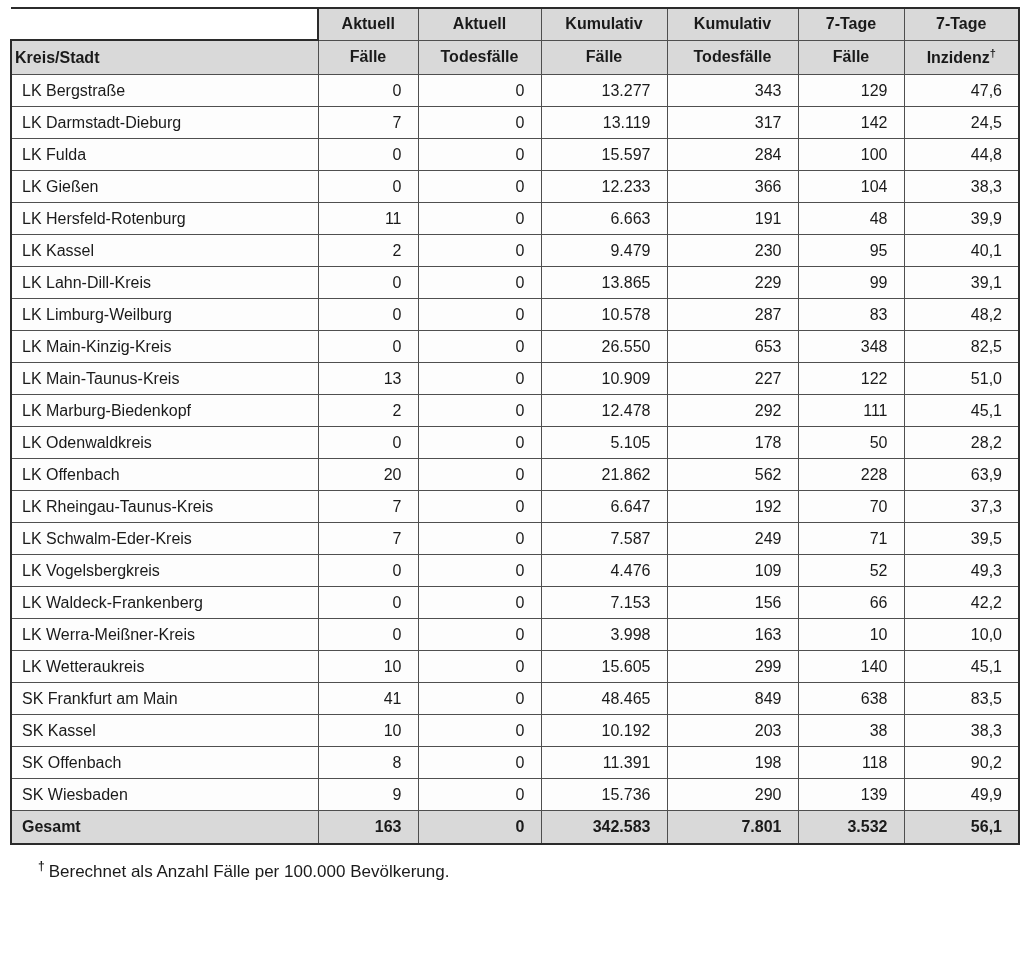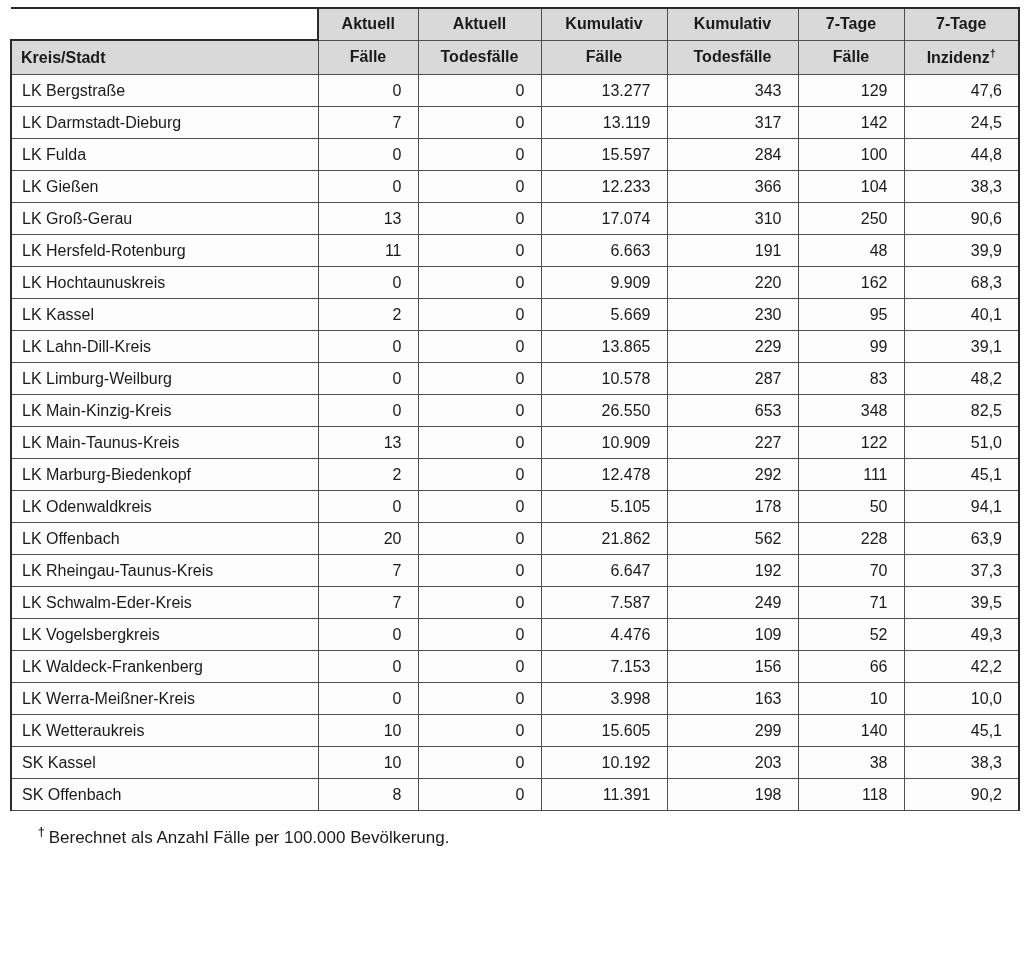--- a/index.html
+++ b/index.html
@@ -47,21 +47,21 @@
   }
   tr.hdr-group th{height:30px;border-top:2px solid var(--outer);}
   tr.hdr-group th.first-group{border-left:2px solid var(--outer);}
   tr.hdr-labels th{height:33px;}
   th.spacer{
     border:none;
     background:#ffffff;
   }
   th.kreis-header{
     text-align:left;
-    padding-left:9px;
+    padding-left:3px;
     border-left:2px solid var(--outer);
     border-top:2px solid var(--outer);
   }
   th:nth-child(7), td:nth-child(7){border-right:2px solid var(--outer);}
   sup.hdr-dagger{font-size:11px;font-weight:bold;}
   
   tbody td{height:31px;background:var(--row-bg);}
   tbody td.name{
     text-align:left;
     padding-left:10px;
@@ -152,51 +152,33 @@
       <tr>
         <td class="name">LK Gießen</td>
         <td class="num">0</td>
         <td class="num">0</td>
         <td class="num">12.233</td>
         <td class="num">366</td>
         <td class="num">104</td>
         <td class="num">38,3</td>
       </tr>
       <tr>
-        <td class="name">LK Groß-Gerau</td>
-        <td class="num">13</td>
-        <td class="num">0</td>
-        <td class="num">17.074</td>
-        <td class="num">310</td>
-        <td class="num">250</td>
-        <td class="num">90,6</td>
-      </tr>
-      <tr>
         <td class="name">LK Hersfeld-Rotenburg</td>
         <td class="num">11</td>
         <td class="num">0</td>
         <td class="num">6.663</td>
         <td class="num">191</td>
         <td class="num">48</td>
         <td class="num">39,9</td>
       </tr>
       <tr>
-        <td class="name">LK Hochtaunuskreis</td>
-        <td class="num">0</td>
-        <td class="num">0</td>
-        <td class="num">9.909</td>
-        <td class="num">220</td>
-        <td class="num">162</td>
-        <td class="num">68,3</td>
-      </tr>
-      <tr>
         <td class="name">LK Kassel</td>
         <td class="num">2</td>
         <td class="num">0</td>
-        <td class="num">5.669</td>
+        <td class="num">9.479</td>
         <td class="num">230</td>
         <td class="num">95</td>
         <td class="num">40,1</td>
       </tr>
       <tr>
         <td class="name">LK Lahn-Dill-Kreis</td>
         <td class="num">0</td>
         <td class="num">0</td>
         <td class="num">13.865</td>
         <td class="num">229</td>
@@ -239,21 +221,21 @@
         <td class="num">111</td>
         <td class="num">45,1</td>
       </tr>
       <tr>
         <td class="name">LK Odenwaldkreis</td>
         <td class="num">0</td>
         <td class="num">0</td>
         <td class="num">5.105</td>
         <td class="num">178</td>
         <td class="num">50</td>
-        <td class="num">94,1</td>
+        <td class="num">28,2</td>
       </tr>
       <tr>
         <td class="name">LK Offenbach</td>
         <td class="num">20</td>
         <td class="num">0</td>
         <td class="num">21.862</td>
         <td class="num">562</td>
         <td class="num">228</td>
         <td class="num">63,9</td>
       </tr>
@@ -305,33 +287,60 @@
       <tr>
         <td class="name">LK Wetteraukreis</td>
         <td class="num">10</td>
         <td class="num">0</td>
         <td class="num">15.605</td>
         <td class="num">299</td>
         <td class="num">140</td>
         <td class="num">45,1</td>
       </tr>
       <tr>
+        <td class="name">SK Frankfurt am Main</td>
+        <td class="num">41</td>
+        <td class="num">0</td>
+        <td class="num">48.465</td>
+        <td class="num">849</td>
+        <td class="num">638</td>
+        <td class="num">83,5</td>
+      </tr>
+      <tr>
         <td class="name">SK Kassel</td>
         <td class="num">10</td>
         <td class="num">0</td>
         <td class="num">10.192</td>
         <td class="num">203</td>
         <td class="num">38</td>
         <td class="num">38,3</td>
       </tr>
       <tr>
         <td class="name">SK Offenbach</td>
         <td class="num">8</td>
         <td class="num">0</td>
         <td class="num">11.391</td>
         <td class="num">198</td>
         <td class="num">118</td>
         <td class="num">90,2</td>
+      </tr>
+      <tr>
+        <td class="name">SK Wiesbaden</td>
+        <td class="num">9</td>
+        <td class="num">0</td>
+        <td class="num">15.736</td>
+        <td class="num">290</td>
+        <td class="num">139</td>
+        <td class="num">49,9</td>
+      </tr>
+      <tr class="total">
+        <td class="name">Gesamt</td>
+        <td class="num">163</td>
+        <td class="num">0</td>
+        <td class="num">342.583</td>
+        <td class="num">7.801</td>
+        <td class="num">3.532</td>
+        <td class="num">56,1</td>
       </tr>
     </tbody>
 </table>
 
 <p class="footnote"><sup>†</sup><span>Berechnet als Anzahl Fälle per 100.000 Bevölkerung.</span></p>
 
 </body></html>

